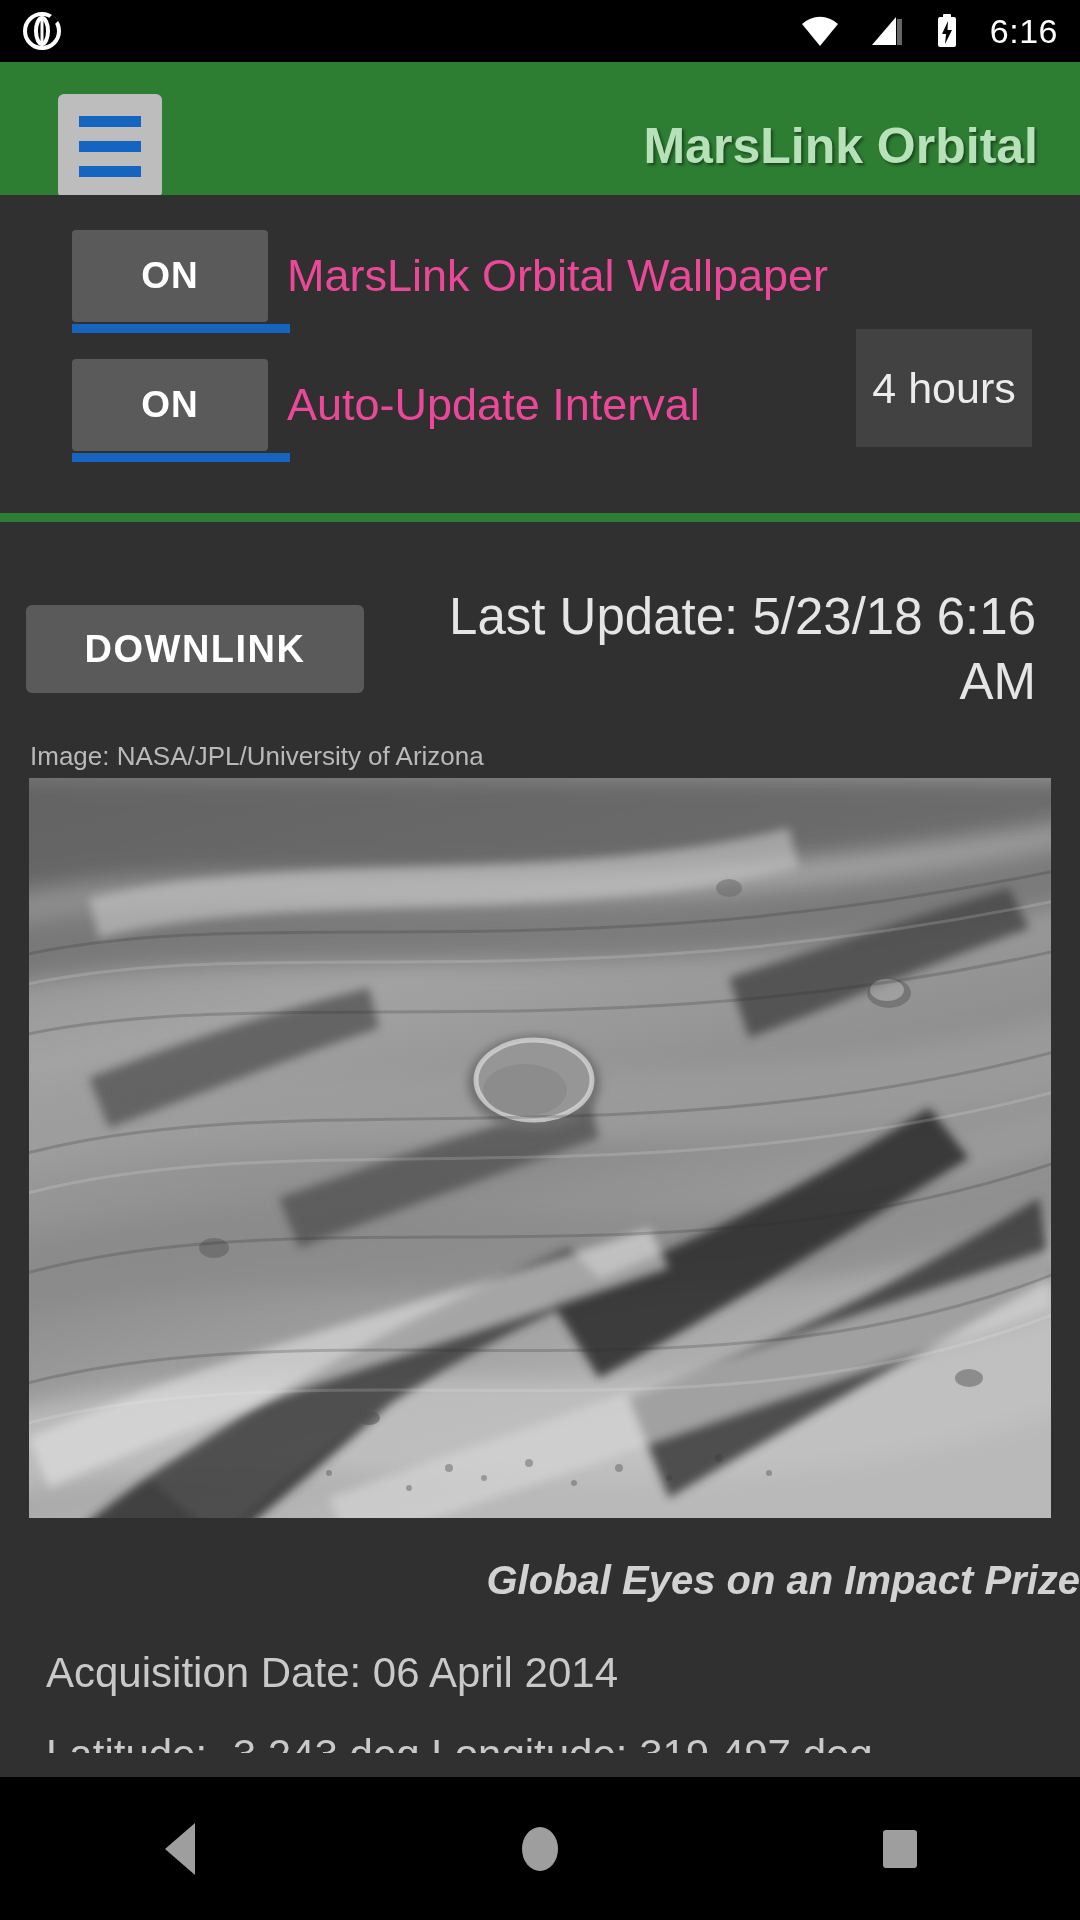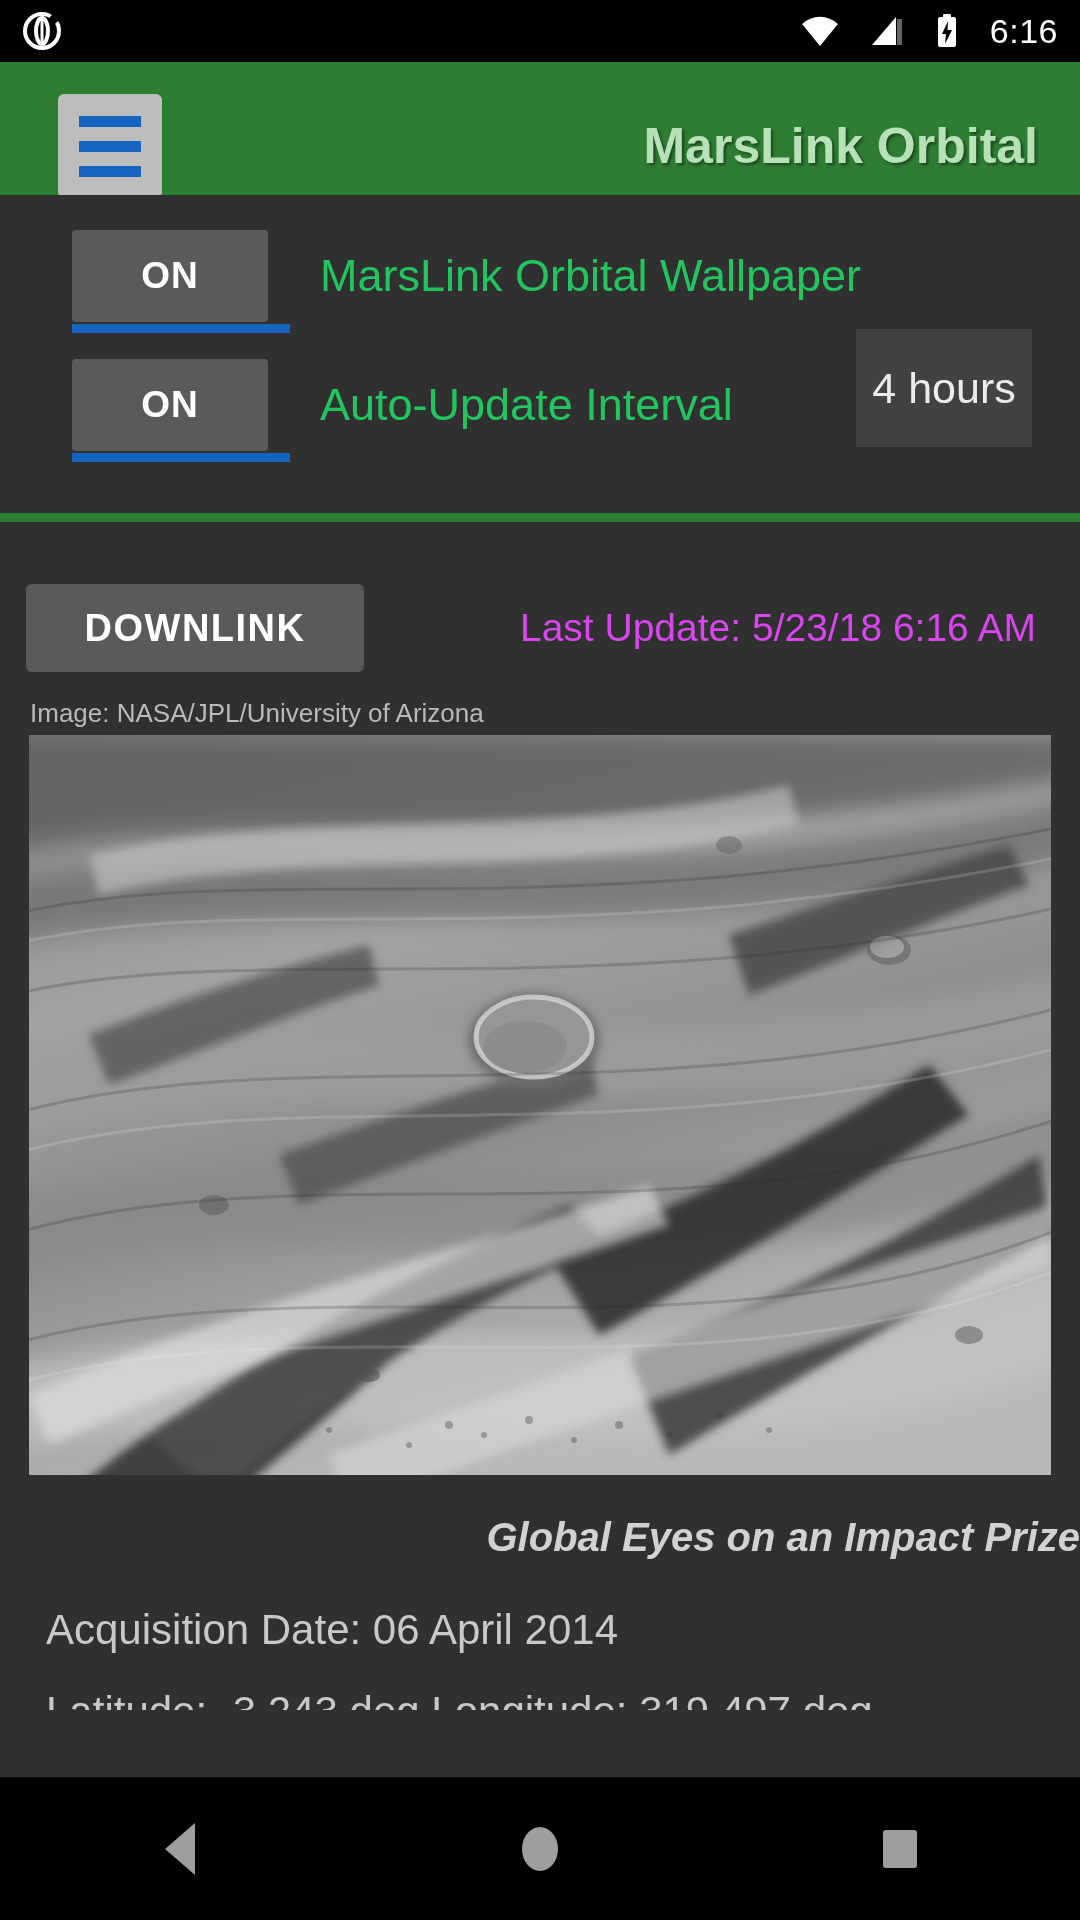--- a/index.html
+++ b/index.html
@@ -58,21 +58,21 @@
     background:#5a5a5a; border-radius:4px;
     display:flex; align-items:center; justify-content:center;
     color:#ffffff; font-size:37px; font-weight:bold; letter-spacing:1px;
     position:relative; cursor:pointer;
   }
   .toggle::after {
     content:""; position:absolute; left:0; bottom:-11px;
     width:218px; height:9px; background:#1565c0;
   }
   .srow-label {
-    margin-left:52px; color:#22c55e; font-size:45px;
+    margin-left:19px; color:#ec4899; font-size:45px;
     white-space:nowrap;
   }
   .interval-select {
     position:absolute; right:48px; top:-6px;
     width:176px; height:118px; background:#424242;
     display:flex; align-items:center; justify-content:center;
     color:#ececec; font-size:43px; cursor:pointer;
   }
   .green-rule { position:absolute; top:513px; left:0; width:1080px; height:9px; background:#2d7d32; }
 
@@ -87,21 +87,21 @@
   .dl-btn {
     width:338px; height:88px; margin-left:26px;
     background:#5a5a5a; border-radius:6px;
     display:flex; align-items:center; justify-content:center;
     color:#fff; font-size:38px; font-weight:bold; letter-spacing:1.5px;
     cursor:pointer;
   }
   .update-lines {
     margin-left:24px; flex:1; text-align:right; padding-right:44px;
   }
-  .update-lines div { color:#d946ef; font-size:39px; line-height:1.28;text-align:right; }
+  .update-lines div { color:#e5e5e5; font-size:51px; line-height:1.28;text-align:right; }
 
   .credit {
     color:#b9b9b9; font-size:26px;
     margin-left:30px; margin-top:26px;
   }
 
   .photo {
     margin:6px auto 0; width:1022px; height:740px;
     background:#9a9a9a; overflow:hidden; position:relative;
   }

